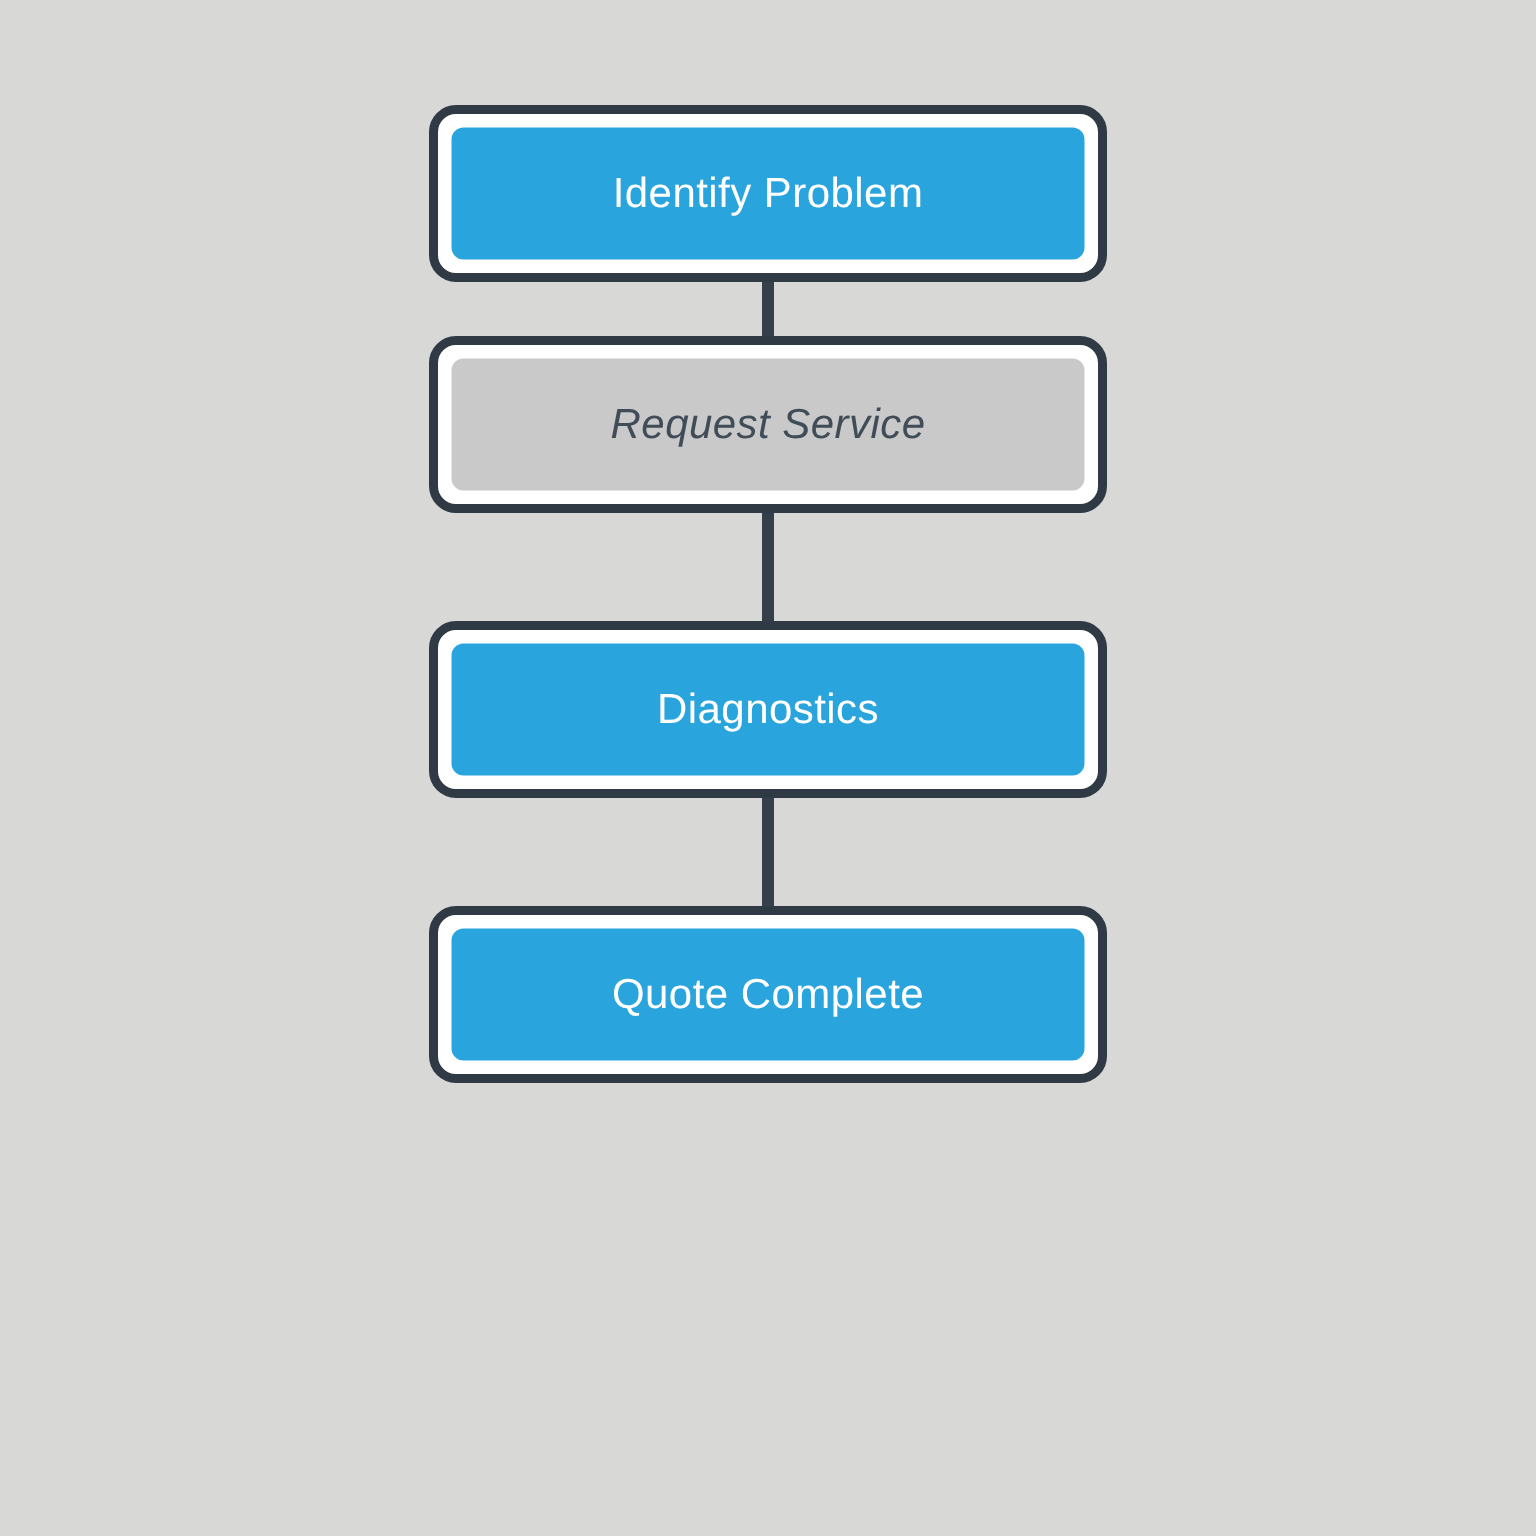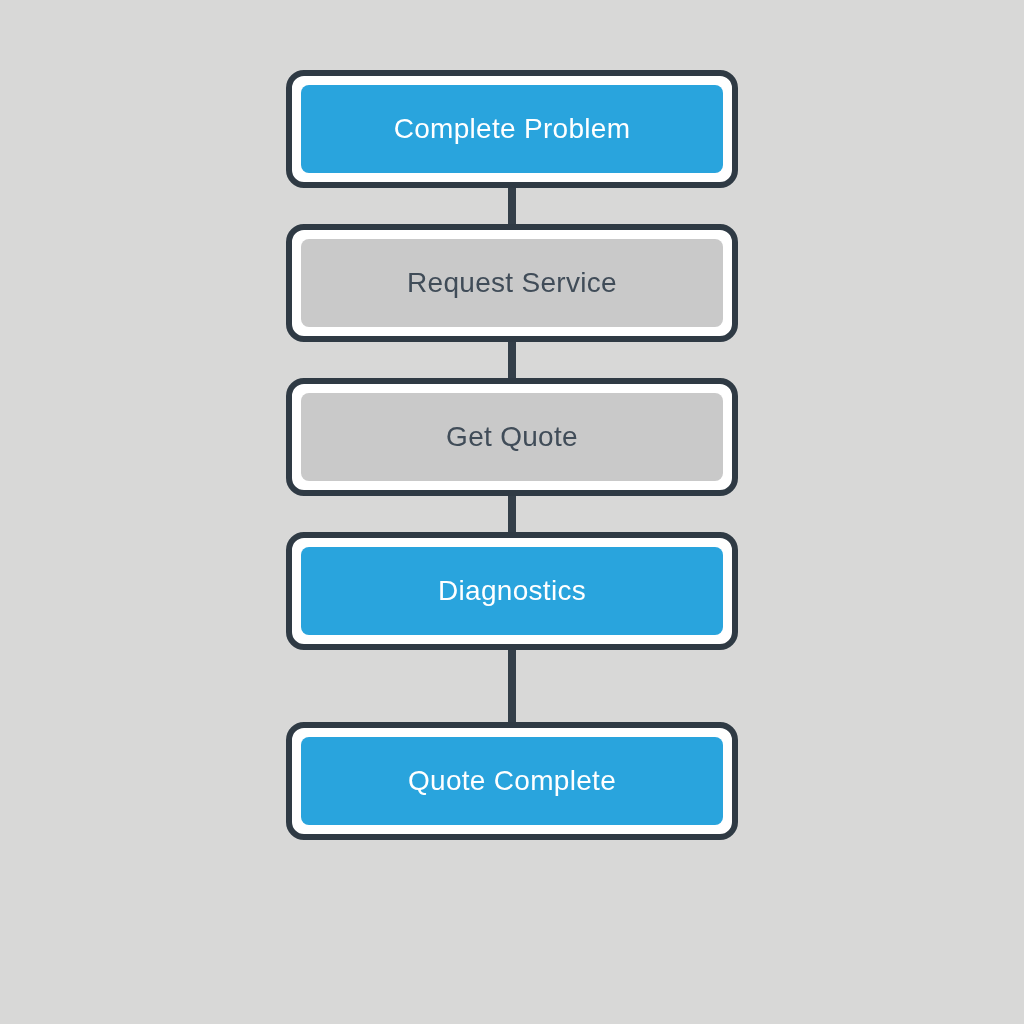--- a/index.html
+++ b/index.html
@@ -43,43 +43,41 @@
     font-size: 28px;
     letter-spacing: 0.3px;
   }
   .flow-node.blue .flow-node-inner {
     background: #29a4dd;
     color: #ffffff;
   }
   .flow-node.gray .flow-node-inner {
     background: #c9c9c9;
     color: #404c58;
+    font-style: italic;
   }
   .flow-connector {
     width: 8px;
     height: 36px;
     background: #343f49;
     flex: 0 0 auto;
   }
 </style>
 </head>
 <body>
 
 <div class="flowchart" id="flowchart-root">
     <div class="flow-node blue">
-      <div class="flow-node-inner">Complete Problem</div>
+      <div class="flow-node-inner">Identify Problem</div>
     </div>
     <div class="flow-connector"></div>
     <div class="flow-node gray">
       <div class="flow-node-inner">Request Service</div>
     </div>
     <div class="flow-connector"></div>
-    <div class="flow-node gray">
-      <div class="flow-node-inner">Get Quote</div>
-    </div>
     <div class="flow-connector"></div>
     <div class="flow-node blue">
       <div class="flow-node-inner">Diagnostics</div>
     </div>
     <div class="flow-connector"></div>
     <div class="flow-connector"></div>
     <div class="flow-node blue">
       <div class="flow-node-inner">Quote Complete</div>
     </div>
   </div>

